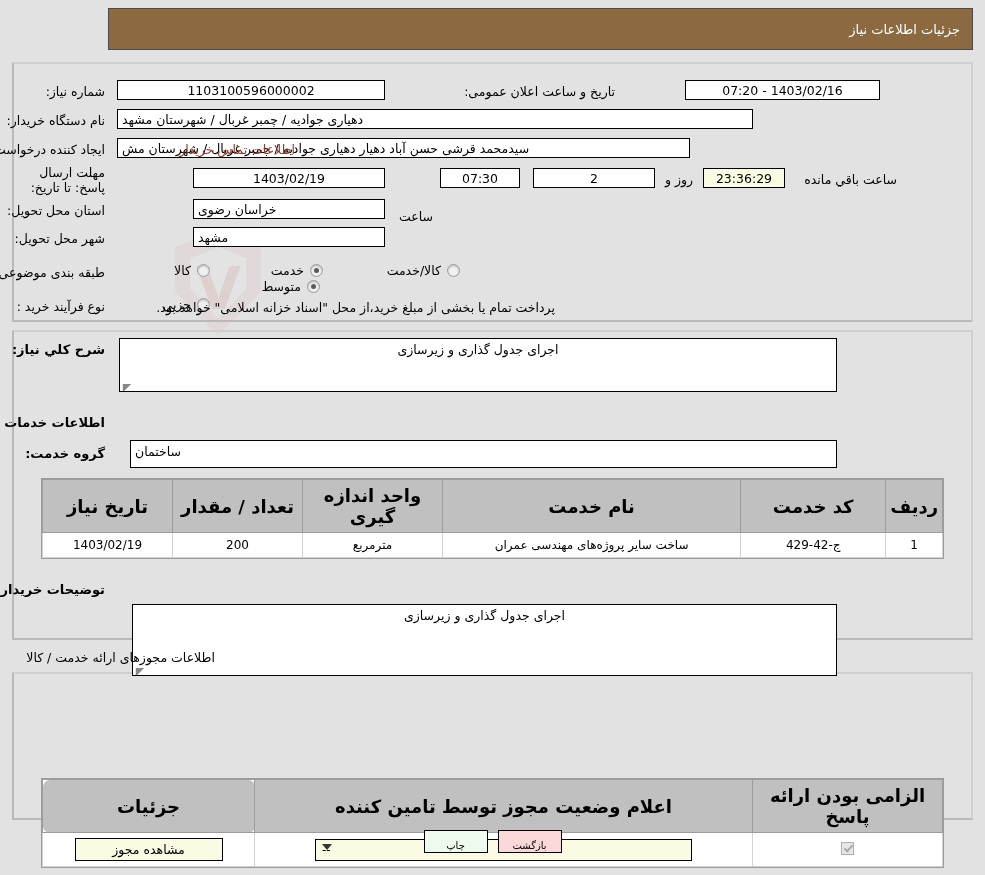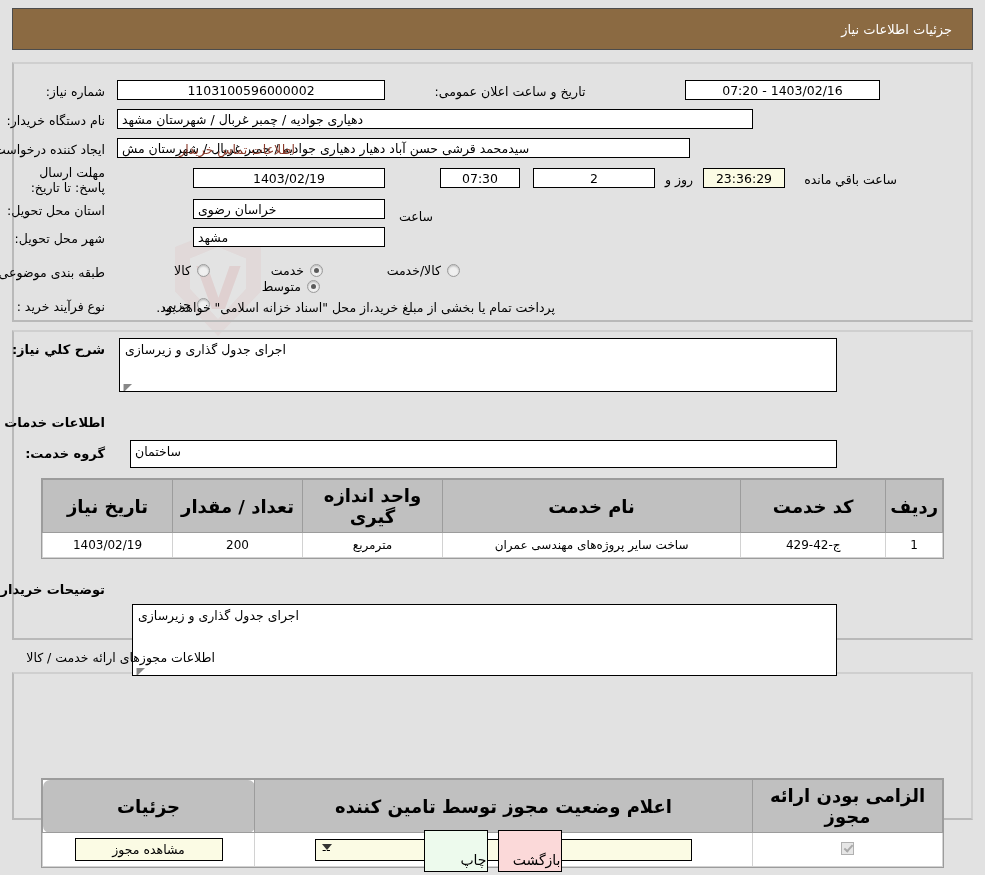--- a/index.html
+++ b/index.html
@@ -51,27 +51,27 @@
     top: 30px; left: 196px;
     font-size: 58px; font-weight: bold;
     color: #d9a9a9; font-family: "DejaVu Sans", sans-serif;
     direction: ltr;
   }
 
   
   .header-bar {
     position: absolute;
     top: 8px; right: 12px;
-    width: 961px; height: 42px;
+    width: 865px; height: 42px;
     background: #8b6a42;
     border: 1px solid #4c4c4c;
     color: #ffffff;
     font-size: 13px;
     display: flex; align-items: center;
-    padding-right: 20px;
+    padding-right: 12px;
     z-index: 2;
   }
 
   
   .panel {
     position: absolute;
     border: 2px solid #b9b9b9;
     border-top-color: #cfcfcf;
     border-right-color: #cfcfcf;
     background: transparent;
@@ -130,21 +130,21 @@
   .radio-group { display: flex; align-items: center; gap: 6px; justify-content: space-between; }
   .radio-group .rl { font-size: 12.5px; color: #000; }
 
   
   .ta {
     background: #ffffff;
     border: 1px solid #000;
     font-size: 12.5px;
     color: #000;
     padding: 3px 5px;
-    text-align: left;
+    text-align: center;
     position: relative;
     line-height: 16px;
     overflow: hidden;
   }
   .ta .grip {
     position: absolute;
     left: 2px; bottom: 1px;
     width: 10px; height: 10px;
     color: #888; font-size: 11px;
     transform: scaleX(-1);
@@ -228,24 +228,24 @@
 
   
   .footer-btns {
     position: absolute;
     top: 830px; left: 0; width: 985px;
     display: flex; justify-content: center; gap: 10px;
     z-index: 3;
   }
   .fbtn {
     border: 1px solid #000;
-    font-size: 14px; color: #000;
-    padding: 20px 0;
+    font-size: 10px; color: #000;
+    padding: 6px 0;
     width: 64px; height: 23px;
-    text-align: right;
+    text-align: center;
     line-height: 18px;
     cursor: pointer;
   }
   .fbtn-print { background: #edfaed; }
   .fbtn-back  { background: #fbd9d9; }
 
   .section-note {
     position: absolute;
     font-size: 12.5px;
     color: #000;
@@ -266,21 +266,21 @@
 
   <div class="header-bar">
     <span>جزئیات اطلاعات نیاز</span>
   </div>
 
   <div class="panel" id="panel-top"></div>
 
   <div class="fld lbl" style="top:84px; right:880px; width:92px;">شماره نیاز:</div>
   <div class="fld txtbox txt-center" style="top:80px; right:600px; width:268px;">1103100596000002</div>
 
-  <div class="fld lbl" style="top:84px; right:370px; width:210px;text-align:center;">تاریخ و ساعت اعلان عمومی:</div>
+  <div class="fld lbl" style="top:84px; right:370px; width:210px;">تاریخ و ساعت اعلان عمومی:</div>
   <div class="fld txtbox txt-center" style="top:80px; right:105px; width:195px;">1403/02/16 - 07:20</div>
 
   <div class="fld lbl" style="top:113px; right:880px; width:100px;">نام دستگاه خریدار:</div>
   <div class="fld txtbox txt-right" style="top:109px; right:232px; width:636px;">دهیاری جوادیه / چمبر غربال / شهرستان مشهد</div>
 
   <div class="fld lbl" style="top:142px; right:880px; width:110px;">ایجاد کننده درخواست:</div>
   <div class="fld txtbox txt-right" style="top:138px; right:295px; width:573px;">سیدمحمد قرشی حسن آباد دهیار دهیاری جوادیه / چمبر غربال / شهرستان مش</div>
   <a class="fld link" style="top:142px; right:690px;text-align:right;">اطلاعات تماس خریدار</a>
 
   <div class="fld lbl" style="top:165px; right:880px; width:92px; white-space:normal;">مهلت ارسال پاسخ: تا تاریخ:</div>
@@ -370,21 +370,21 @@
   </div>
 
   <div class="section-note" style="top:650px; right:770px;">اطلاعات مجوزهای ارائه خدمت / کالا</div>
 
   <div class="panel" id="panel-bottom"></div>
 
   <div class="grid-wrap" style="top:778px; right:41px; width:903px;">
     <table class="grid">
       <thead>
         <tr>
-          <th style="width:190px;">الزامی بودن ارائه مجوز</th>
+          <th style="width:190px;">الزامی بودن ارائه پاسخ</th>
           <th>اعلام وضعیت مجوز توسط تامین کننده</th>
           <th style="width:212px;border-radius:7px;">جزئیات</th>
         </tr>
       </thead>
       <tbody>
         <tr>
           <td>
             <span class="chk on"></span>
           </td>
           <td style="padding:3px 60px;">

